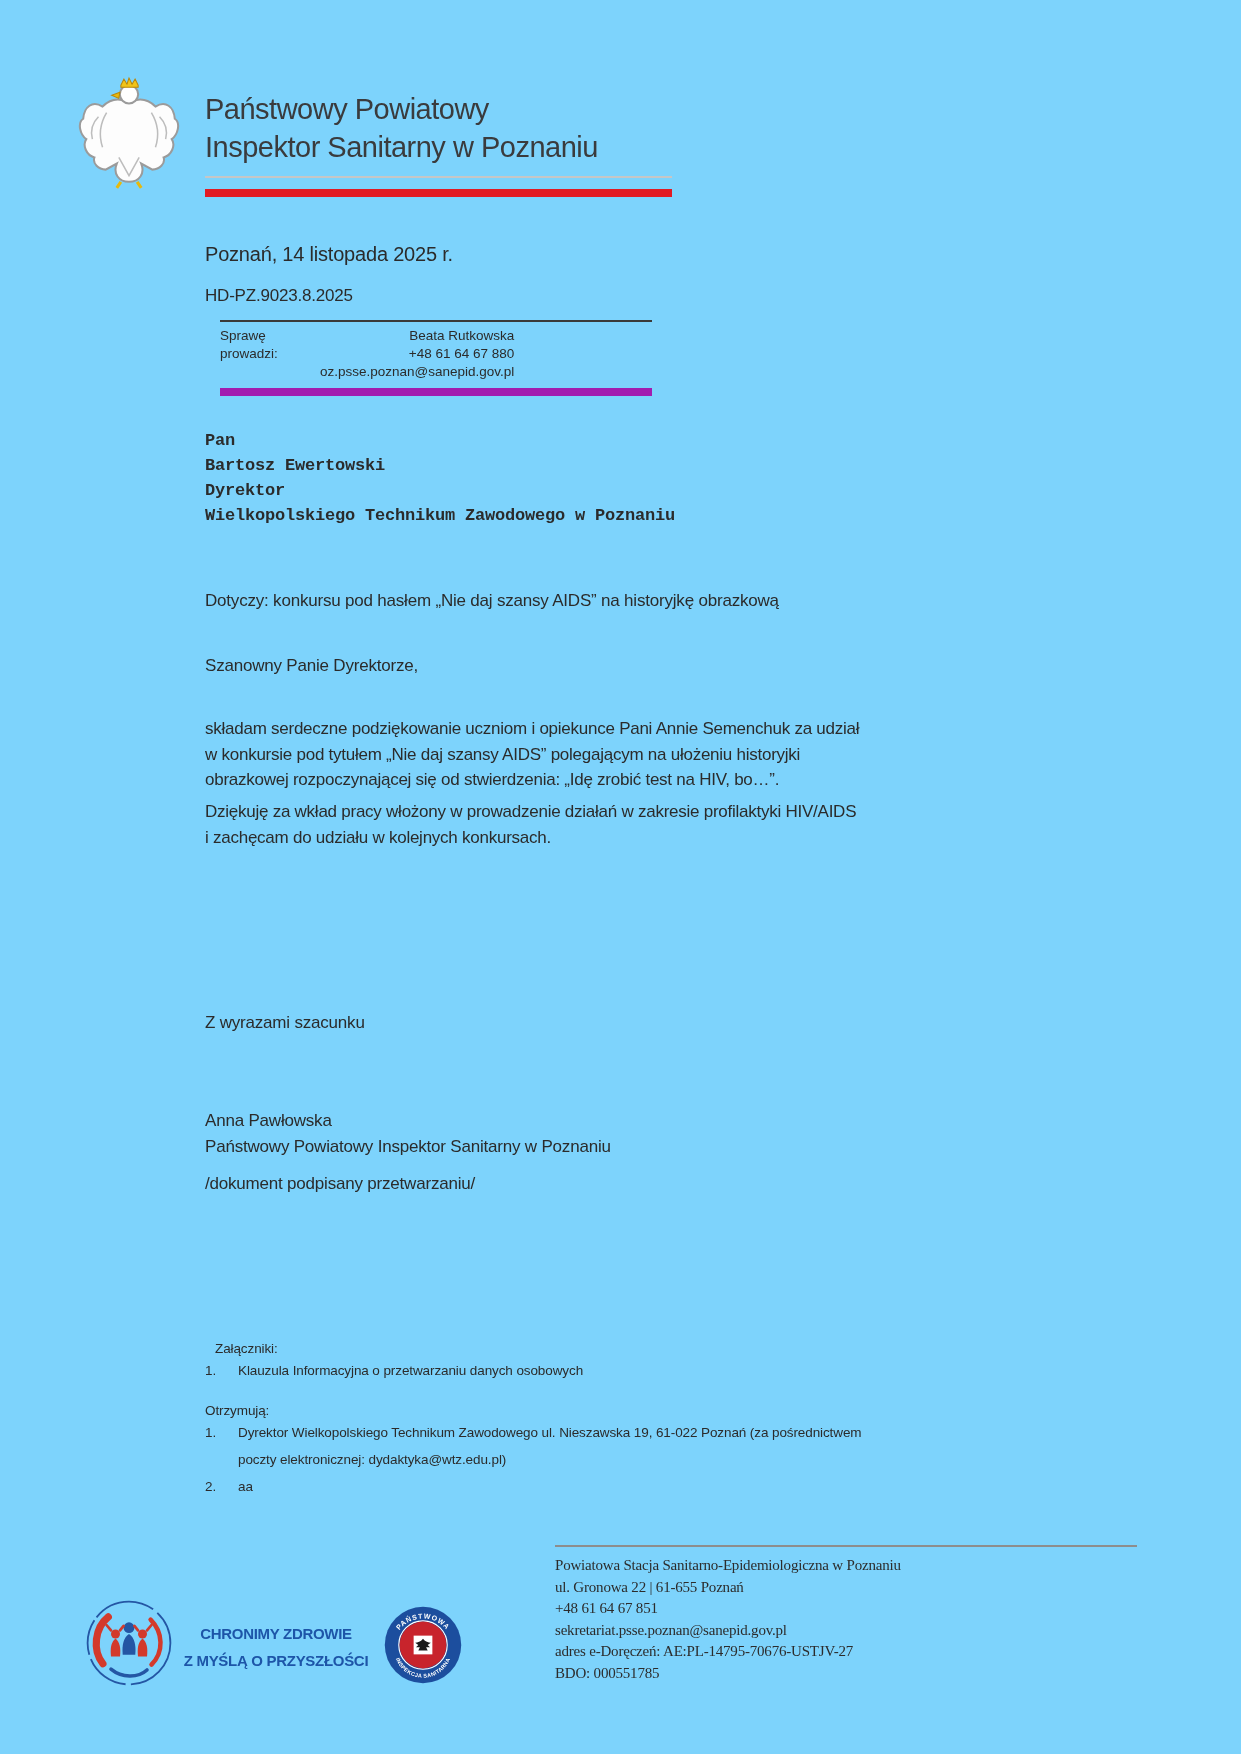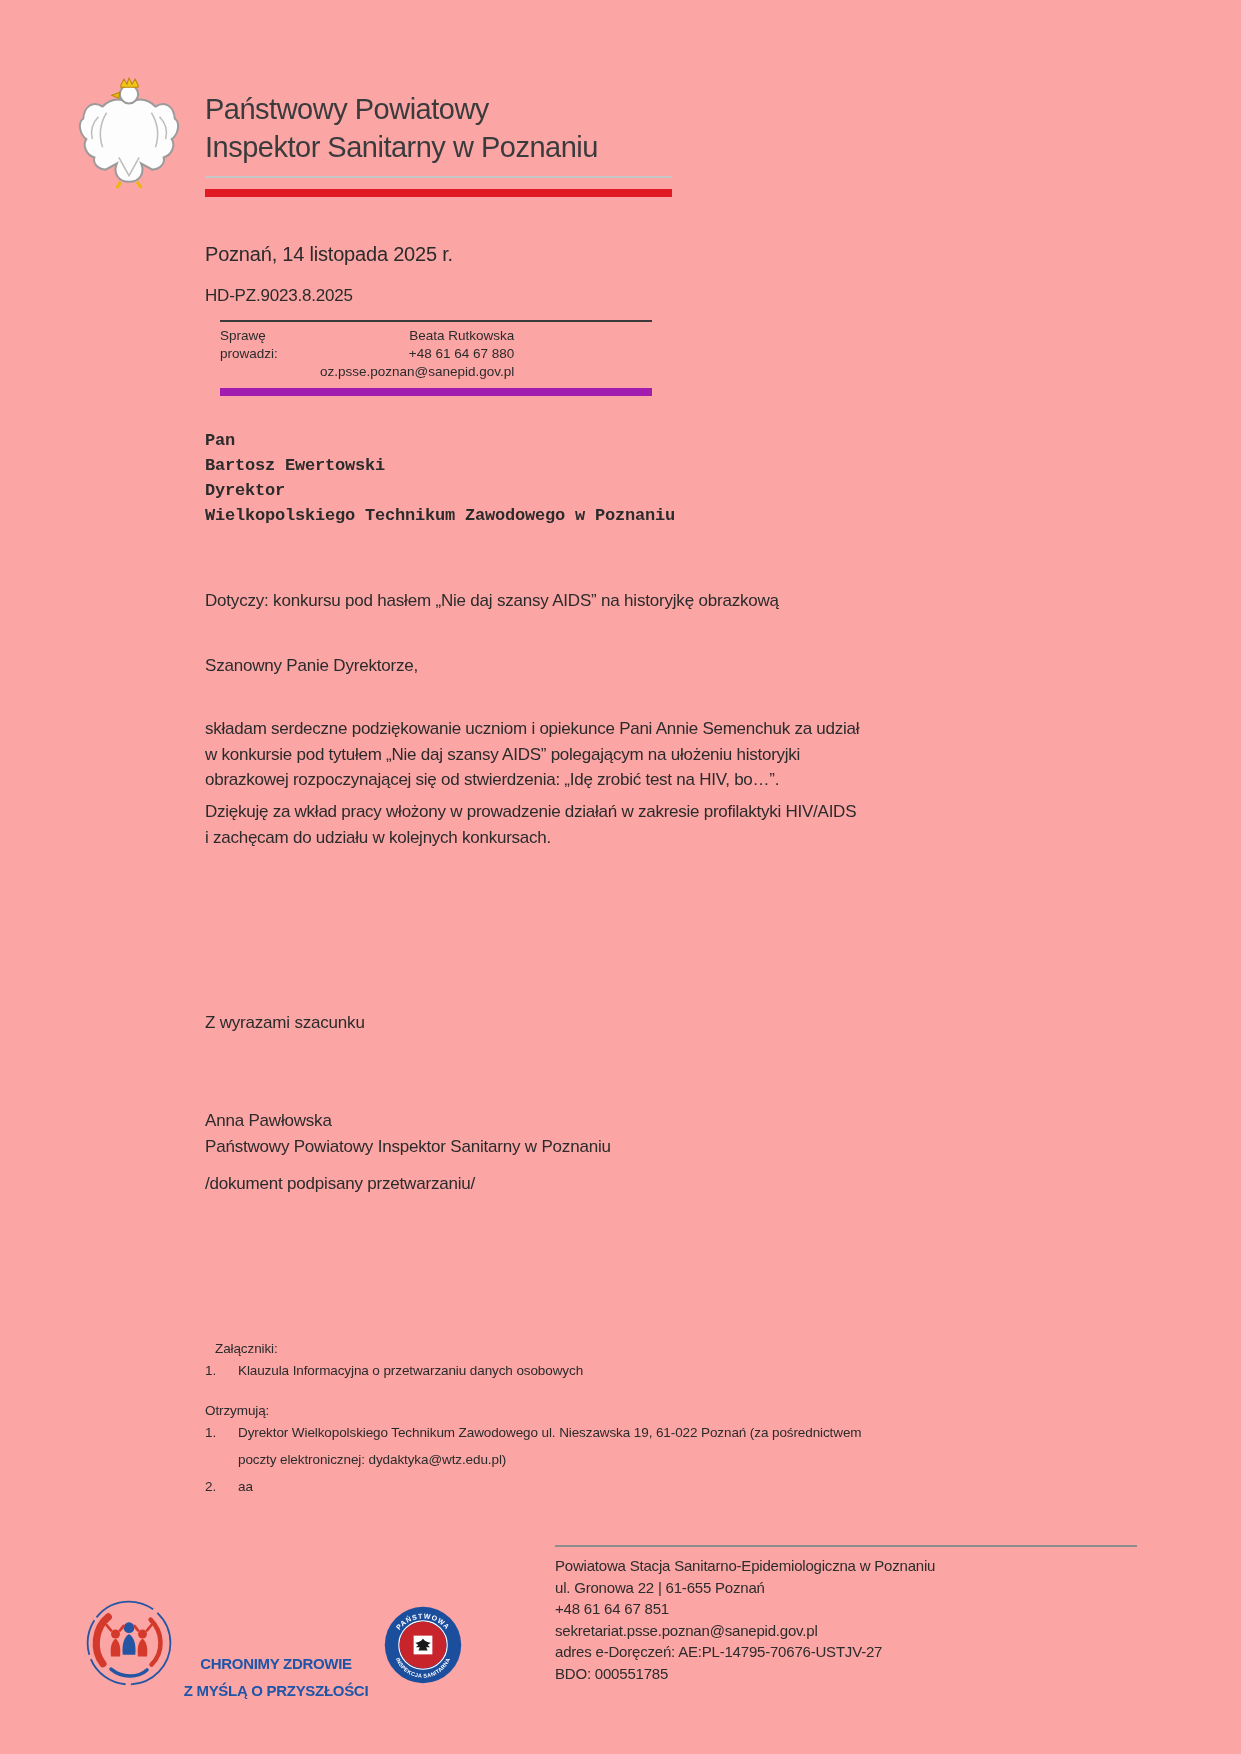--- a/index.html
+++ b/index.html
@@ -1,20 +1,20 @@
 <!DOCTYPE html>
 <html><head>
 <meta charset="utf-8">
 <style>
   html,body{margin:0;padding:0;background:#e8e8e8;}
   .page{
     position:relative;
     width:1241px;height:1754px;
     margin:0 auto;
-    background:#fca5a5;
+    background:#7dd3fc;
     overflow:hidden;
     font-family:"Liberation Sans", sans-serif;
     color:#2b2b2b;
   }
   .abs{position:absolute;}
 
   
   .org-title{
     left:205px;top:90px;
     font-size:29px;line-height:38px;letter-spacing:-0.5px;
@@ -60,25 +60,25 @@
   .dist-rows{left:205px;top:1423px;}
   .lrow{display:flex;height:27px;align-items:flex-start;}
   .lrow .num{width:33px;flex:0 0 33px;}
   .lrow .txt{white-space:nowrap;}
   .att-rows .lrow{height:20px;}
 
   
   .footer-logo{left:84px;top:1598px;width:90px;height:90px;}
   .footer-slogan{
     left:178px;top:1620px;width:196px;text-align:center;
-    color:#1D55A8;font-weight:700;font-size:15px;line-height:27px;letter-spacing:-0.3px;margin-top:30px;
+    color:#1D55A8;font-weight:700;font-size:15px;line-height:27px;letter-spacing:-0.3px;
   }
   .footer-slogan div{white-space:nowrap;}
   .footer-badge{left:384px;top:1606px;width:78px;height:78px;}
-  .footer-right{left:555px;top:1545px;width:582px;}
+  .footer-right{left:555px;top:1545px;width:582px;font-family:Liberation Serif, serif;}
   .footer-right .rule{height:2px;background:#8d8d8d;margin-bottom:8px;}
   .footer-right .line{font-size:15px;line-height:21.5px;letter-spacing:-0.2px;color:#2c2c2c;white-space:nowrap;}
 </style>
 </head>
 <body>
 
 <div class="page">
 
   <svg class="abs" style="left:78px;top:76px;" width="102" height="116" viewBox="0 0 100 114">
     <path d="M50 26 C38 20 30 24 24 30 C14 24 6 30 5 42 C-1 46 2 58 8 62 C4 68 8 78 16 80 C14 86 20 92 27 92 L38 86 C34 96 40 104 50 104 C60 104 66 96 62 86 L73 92 C80 92 86 86 84 80 C92 78 96 68 92 62 C98 58 101 46 95 42 C94 30 86 24 76 30 C70 24 62 20 50 26 Z" fill="#fdfdfd" stroke="#9b9b9b" stroke-width="2"></path>

